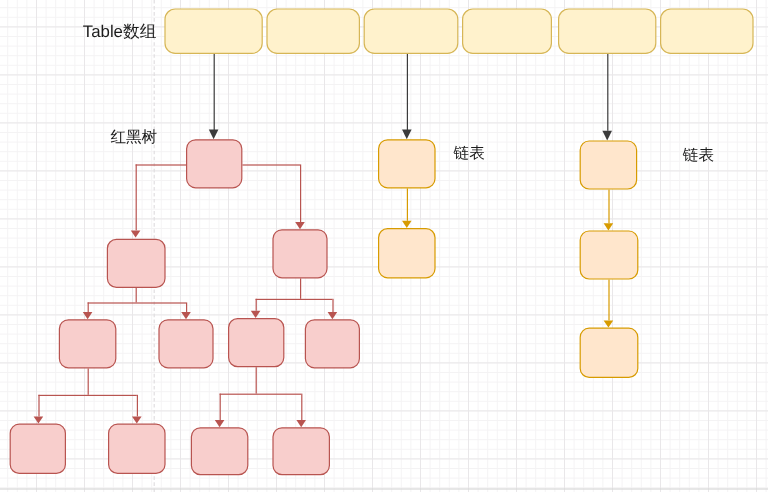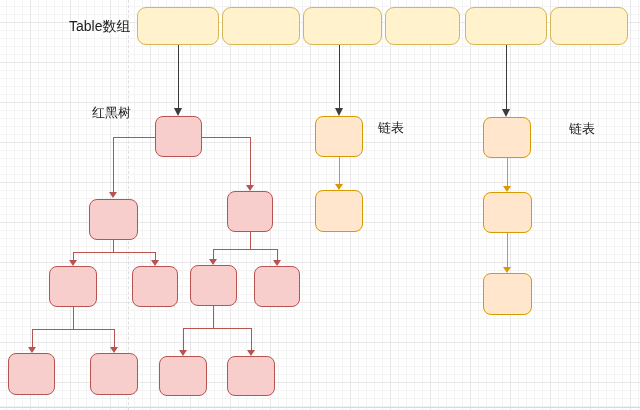--- a/index.html
+++ b/index.html
@@ -48,21 +48,21 @@
 </style>
 </head>
 <body>
 
 <div class="canvas">
 
   <div class="page-break"></div>
   <div class="bottom-line"></div>
 
   <div class="lbl" style="left:69px;top:18px;font-size:14px;">Table数组</div>
-  <div class="lbl" style="left:92px;top:106px;font-family:Liberation Mono, monospace;">红黑树</div>
+  <div class="lbl" style="left:92px;top:106px;">红黑树</div>
   <div class="lbl" style="left:378px;top:120px;">链表</div>
   <div class="lbl" style="left:569px;top:121px;">链表</div>
 
   <div class="box yellow" style="left:137px;top:7px;width:82px;height:38px;"></div>
   <div class="box yellow" style="left:222px;top:7px;width:78px;height:38px;"></div>
   <div class="box yellow" style="left:303px;top:7px;width:79px;height:38px;"></div>
   <div class="box yellow" style="left:385px;top:7px;width:75px;height:38px;"></div>
   <div class="box yellow" style="left:465px;top:7px;width:82px;height:38px;"></div>
   <div class="box yellow" style="left:550px;top:7px;width:78px;height:38px;"></div>
 

